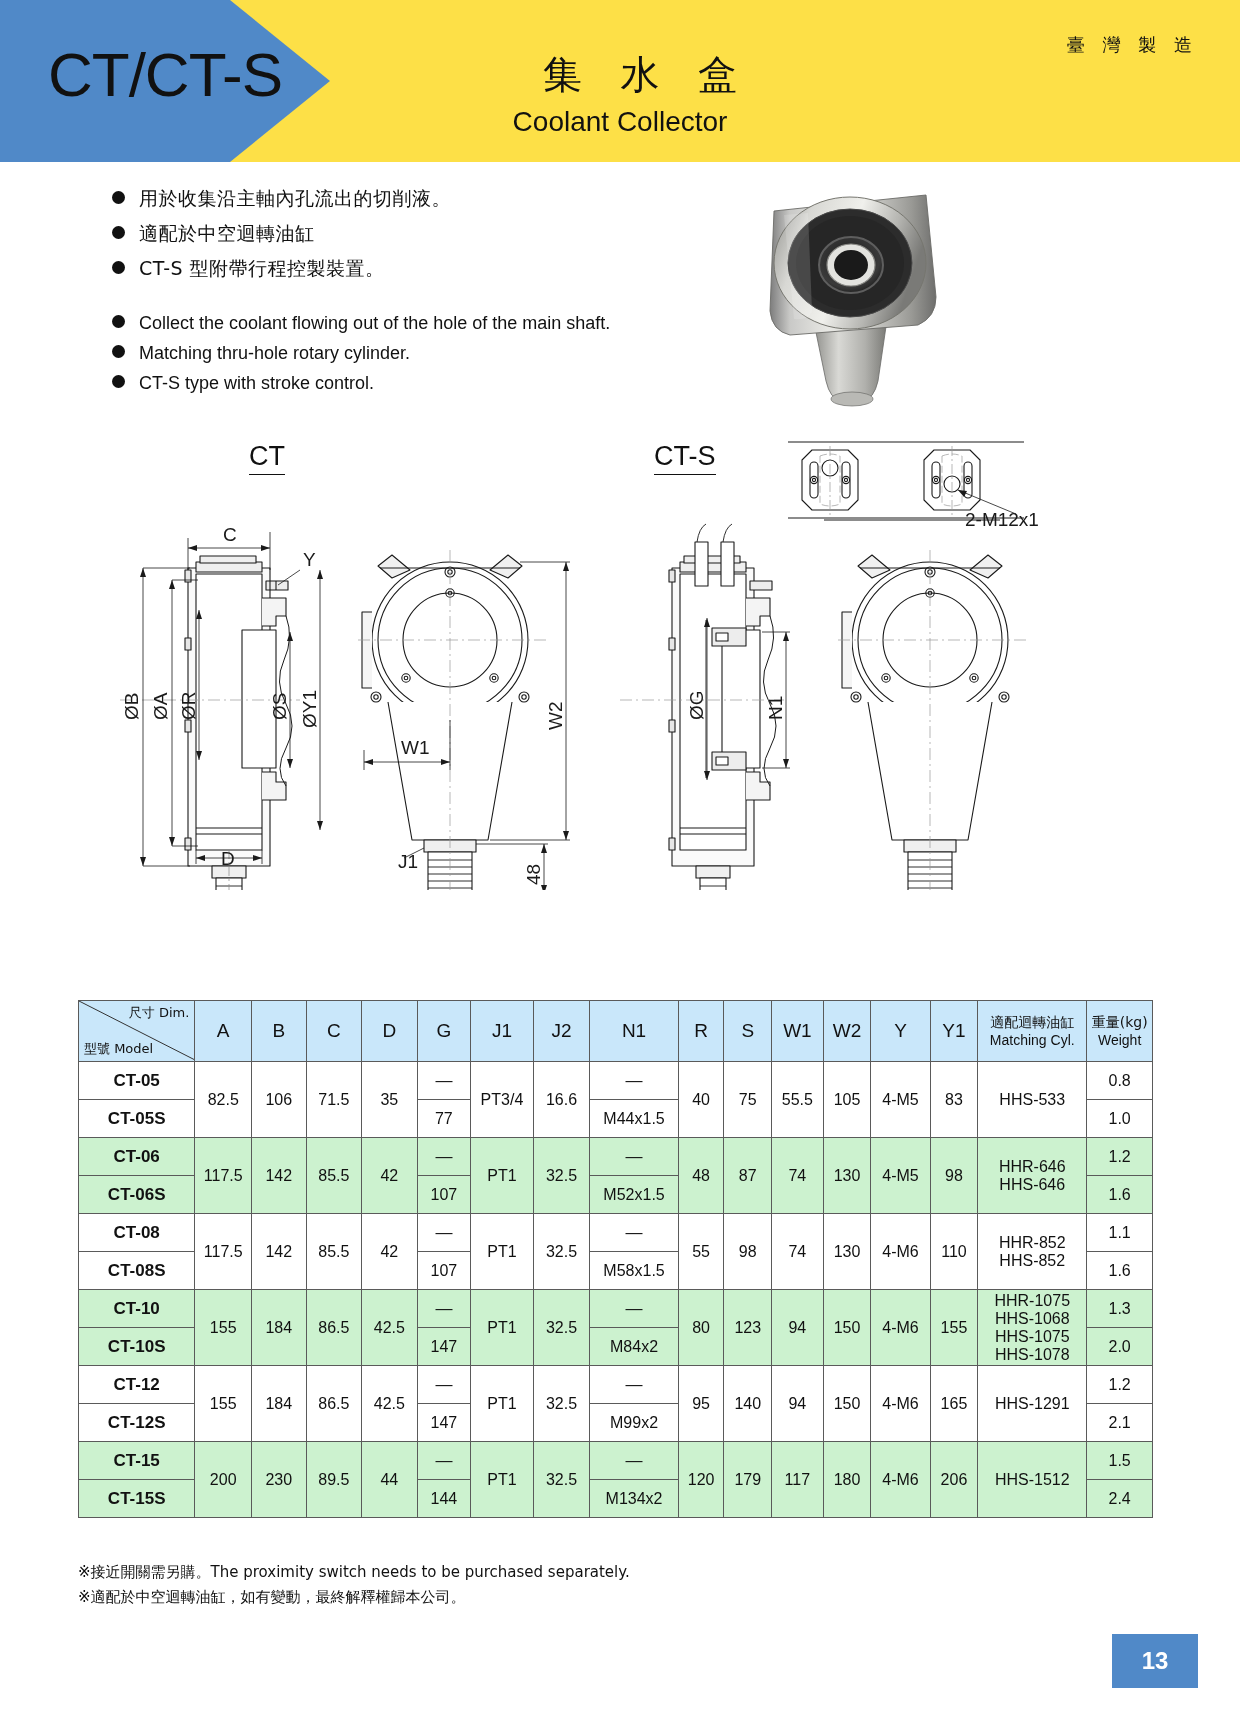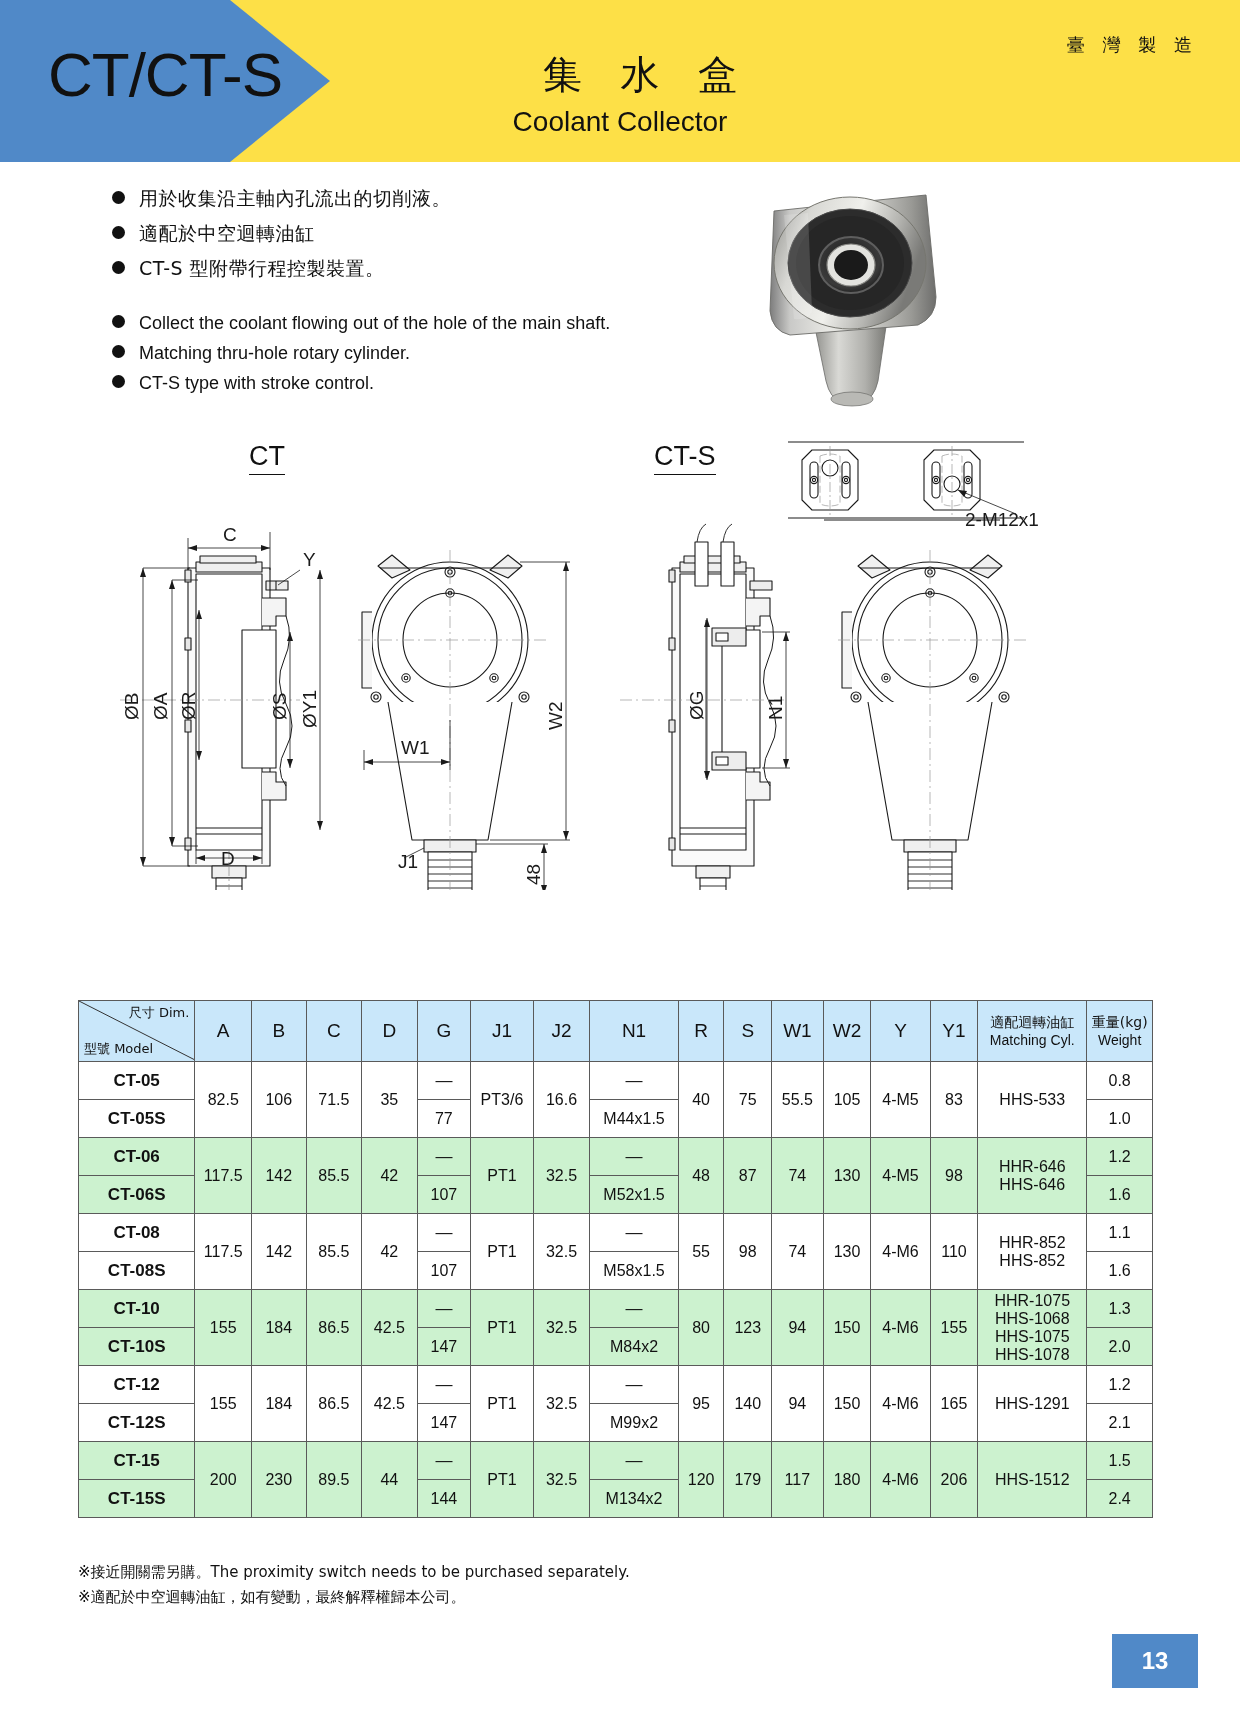--- a/index.html
+++ b/index.html
@@ -637,21 +637,21 @@
       </tr>
     </thead>
     <tbody>
         <tr class="grp-white">
           <td class="model-cell">CT-05</td>
           <td rowspan="2">82.5</td>
           <td rowspan="2">106</td>
           <td rowspan="2">71.5</td>
           <td rowspan="2">35</td>
           <td><span class="dash">—</span></td>
-          <td rowspan="2">PT3/6</td>
+          <td rowspan="2">PT3/4</td>
           <td rowspan="2">16.6</td>
           <td><span class="dash">—</span></td>
           <td rowspan="2">40</td>
           <td rowspan="2">75</td>
           <td rowspan="2">55.5</td>
           <td rowspan="2">105</td>
           <td rowspan="2">4-M5</td>
           <td rowspan="2">83</td>
           <td rowspan="2">
             <div>HHS-533</div>

